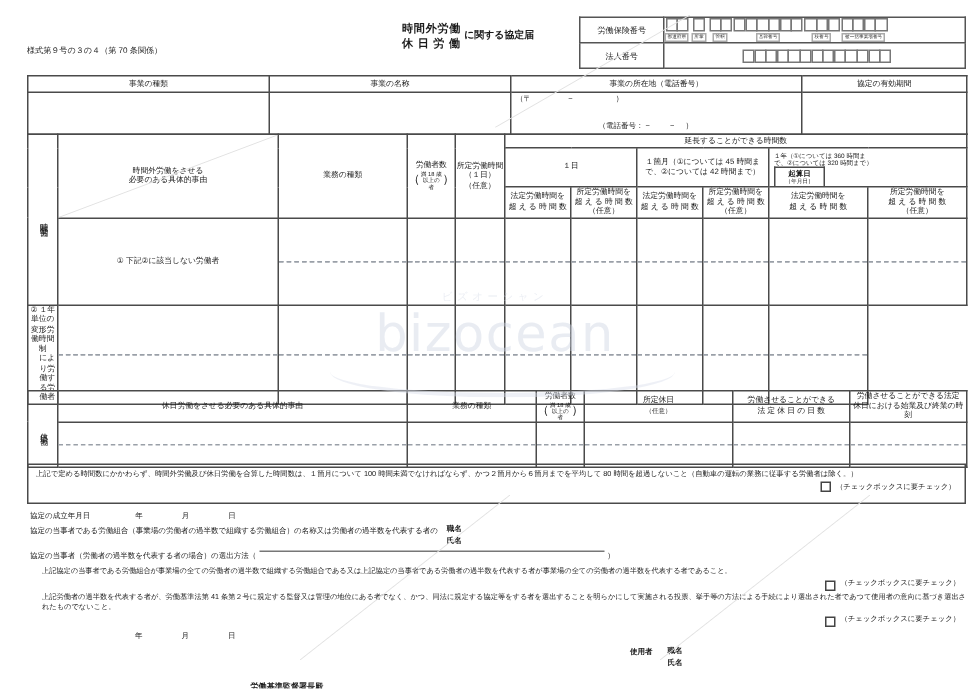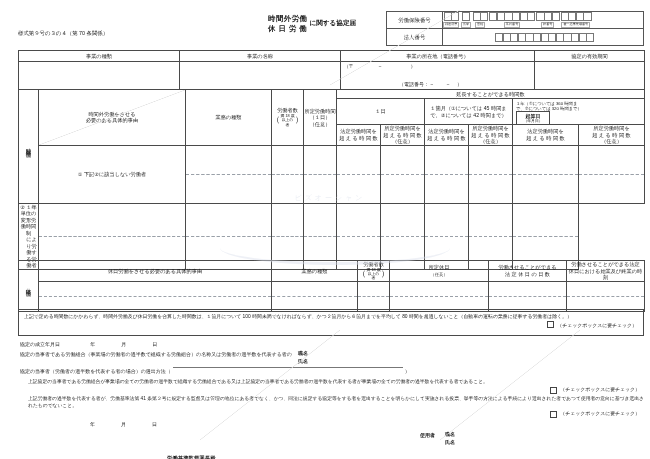--- a/index.html
+++ b/index.html
@@ -89,20 +89,21 @@
   .ul-blank { display: inline-block; border-bottom: 0.7px dashed #777; }
   .solid-blank { display: inline-block; border-bottom: 0.7px solid #777; }
 </style>
 </head>
 <body>
 
 <div class="page">
 
   <div class="watermark">
     <div class="wm-sub">ビズオーシャン</div>
+    <div class="wm-text">bizocean</div>
     <div class="wm-swoosh"></div>
   </div>
   <div class="diag" style="left:330px;top:10px;width:130px;height:75px;"></div>
   <div class="diag" style="left:200px;top:330px;width:140px;height:110px;"></div>
   <div class="diag" style="left:440px;top:330px;width:140px;height:110px;"></div>
 
   <div class="form-no">様式第９号の３の４（第 70 条関係）</div>
 
   <div class="title-wrap">
     <div class="title-lines">

